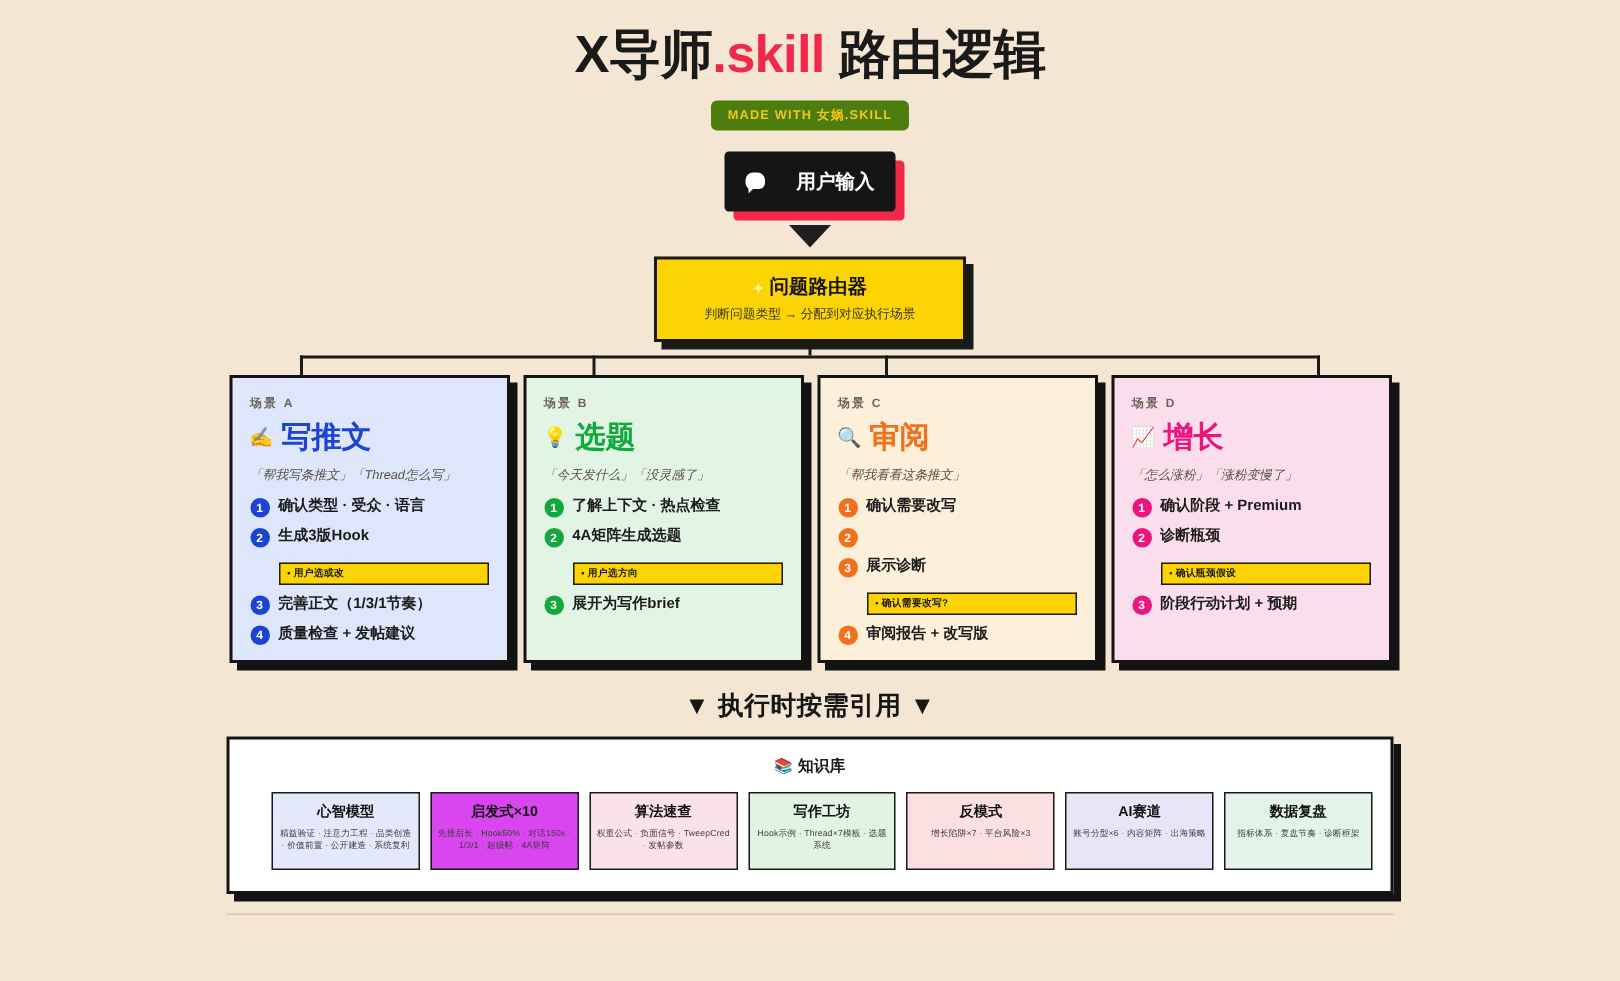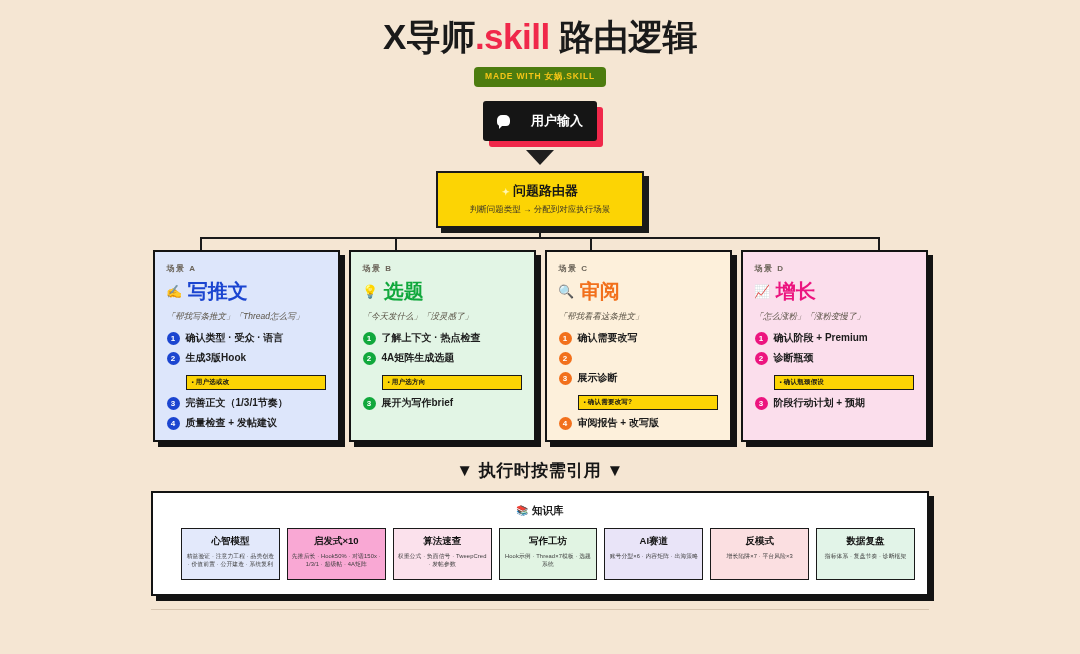--- a/index.html
+++ b/index.html
@@ -308,40 +308,40 @@
   <div class="kb-panel">
     <div class="kb-title">
       <span class="emoji">📚</span>
       <span>知识库</span>
     </div>
     <div class="kb-grid">
       <div class="kb-card" style="background:#e3e9fb">
         <div class="kb-card-title">心智模型</div>
         <div class="kb-card-desc">精益验证 · 注意力工程 · 品类创造 · 价值前置 · 公开建造 · 系统复利</div>
       </div>
-      <div class="kb-card" style="background:#f9a8d4">
+      <div class="kb-card" style="background:#d946ef">
         <div class="kb-card-title">启发式×10</div>
         <div class="kb-card-desc">先推后长 · Hook50% · 对话150x · 1/3/1 · 超级帖 · 4A矩阵</div>
       </div>
       <div class="kb-card" style="background:#fbe1ec">
         <div class="kb-card-title">算法速查</div>
         <div class="kb-card-desc">权重公式 · 负面信号 · TweepCred · 发帖参数</div>
       </div>
       <div class="kb-card" style="background:#e1f4e3">
         <div class="kb-card-title">写作工坊</div>
         <div class="kb-card-desc">Hook示例 · Thread×7模板 · 选题系统</div>
       </div>
+      <div class="kb-card" style="background:#fbdfe1">
+        <div class="kb-card-title">反模式</div>
+        <div class="kb-card-desc">增长陷阱×7 · 平台风险×3</div>
+      </div>
       <div class="kb-card" style="background:#e9e4f8">
         <div class="kb-card-title">AI赛道</div>
         <div class="kb-card-desc">账号分型×6 · 内容矩阵 · 出海策略</div>
       </div>
-      <div class="kb-card" style="background:#fbdfe1">
-        <div class="kb-card-title">反模式</div>
-        <div class="kb-card-desc">增长陷阱×7 · 平台风险×3</div>
-      </div>
       <div class="kb-card" style="background:#e2f4e8">
         <div class="kb-card-title">数据复盘</div>
         <div class="kb-card-desc">指标体系 · 复盘节奏 · 诊断框架</div>
       </div>
     </div>
   </div>
 
   <div class="footer-sep"></div>
 
 </div>

